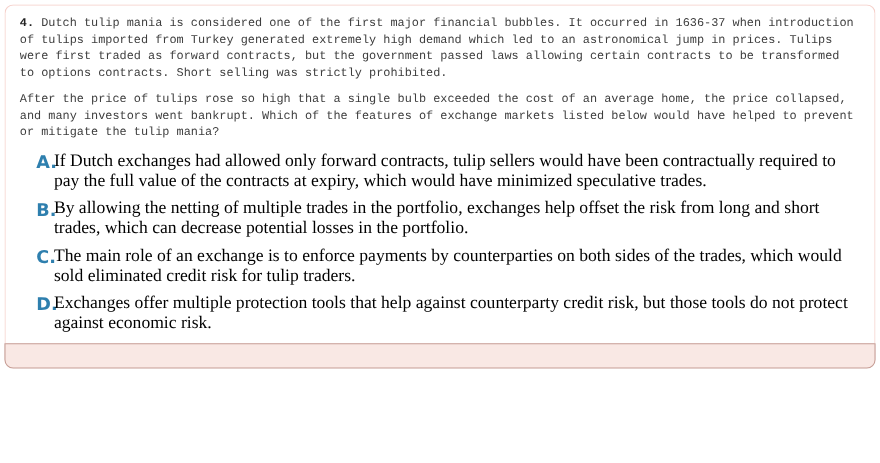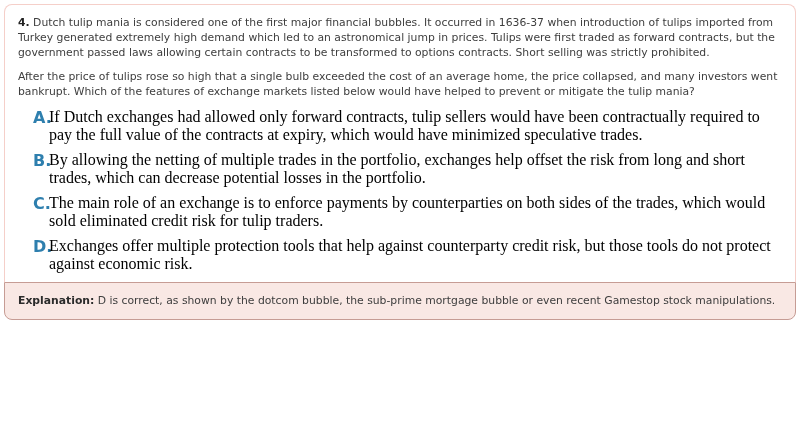--- a/index.html
+++ b/index.html
@@ -27,20 +27,21 @@
     background: #f9e8e4;
     border: 1px solid #c69c94;
     border-radius: 0 0 8px 8px;
     padding: 10px 13px 11px 13px;
   }
   p {
     margin: 0 0 9px 0;
     font-size: 10.8px;
     line-height: 15px;
     color: #3d3d3d;
+    font-family: Liberation Mono, monospace;
   }
   .question-section p.qpara { margin-bottom: 9px; }
   .options { padding-left: 15px; }
   .option {
     display: flex;
     margin-bottom: 7px;
   }
   .option:last-child { margin-bottom: 0; }
   .option-letter {
     flex: none;
@@ -77,17 +78,16 @@
         <span class="option-text">The main role of an exchange is to enforce payments by counterparties on both sides of the trades, which would sold eliminated credit risk for tulip traders.</span>
       </div>
       <div class="option">
         <span class="option-letter">D.</span>
         <span class="option-text">Exchanges offer multiple protection tools that help against counterparty credit risk, but those tools do not protect against economic risk.</span>
       </div>
     </div>
   </div>
 
   <div class="answer-section">
-    <p><span class="lbl">Explanation:</span> <span>D is correct, as shown by the dotcom bubble, the sub-prime mortgage bubble or even recent Gamestop stock manipulations.</span></p>
 
   </div>
 
 </div>
 
 </body></html>

